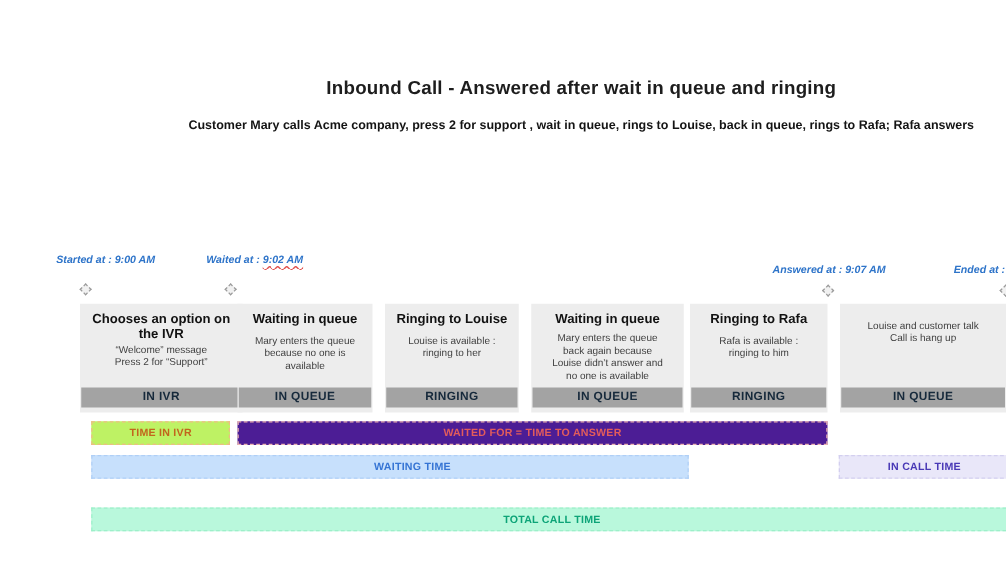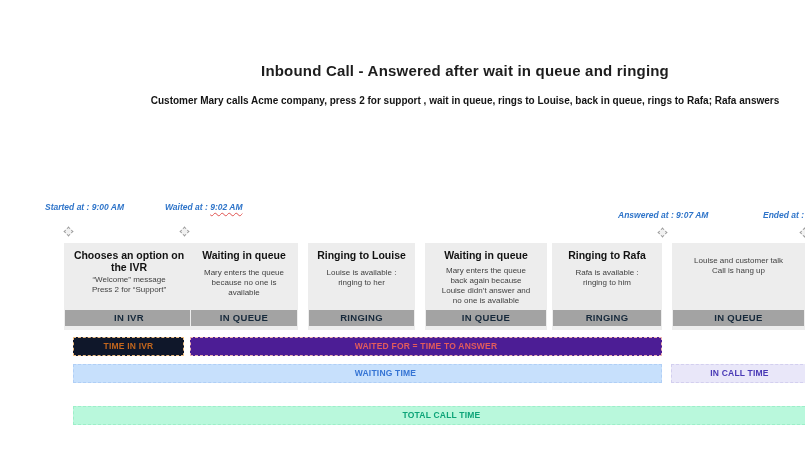--- a/index.html
+++ b/index.html
@@ -41,23 +41,23 @@
   .stage-desc  { font-size:8px; color:#3f3f3f; line-height:1.25; margin-top:7px;
                  white-space:pre-line; padding:0 2px; }
   .s1 .stage-desc { margin-top:1px; }
   .s4 .stage-desc { margin-top:5px; }
   .stage-band { position:absolute; left:1px; right:1px; bottom:4px; height:16px;
                 background:#a3a3a3; color:#16293b; font-size:9.5px; font-weight:bold;
                 line-height:16px; letter-spacing:.3px; }
 
   .bar { position:absolute; height:19px; font-size:8.5px; font-weight:bold;
          text-align:center; line-height:17px; letter-spacing:.2px; }
-  .bar-ivr     { left:33px;  top:337px; width:111px; background:#0f172a; color:#c2661d; border:1px dashed #edbd84; }
+  .bar-ivr     { left:33px;  top:337px; width:111px; background:#bef264; color:#c2661d; border:1px dashed #edbd84; }
   .bar-waited  { left:150px; top:337px; width:472px; background:#4c1d95; color:#e25c5c; border:1px dashed #ecb5b2; }
-  .bar-waiting { left:33px;  top:364px; width:589px; background:#c7e0fc; color:#3574d4; border:1px dashed #b0cff6;padding-left:36px; }
+  .bar-waiting { left:33px;  top:364px; width:478px; background:#c7e0fc; color:#3574d4; border:1px dashed #b0cff6;padding-left:36px; }
   .bar-incall  { left:631px; top:364px; width:137px; background:#e9e7f9; color:#4939b6; border:1px dashed #d3cfef; }
   .bar-total   { left:33px;  top:406px; width:737px; background:#b9f8dc; color:#0da478; border:1px dashed #9defc9; }
 </style>
 </head>
 <body>
 
 <div class="canvas">
 
   <div class="title">Inbound Call - Answered after wait in queue and ringing</div>
   <div class="subtitle">Customer Mary calls Acme company, press 2 for support , wait in queue, rings to Louise, back in queue, rings to Rafa; Rafa answers</div>

